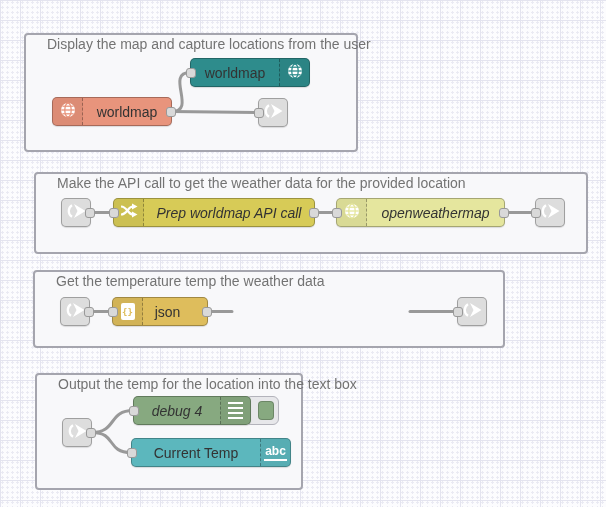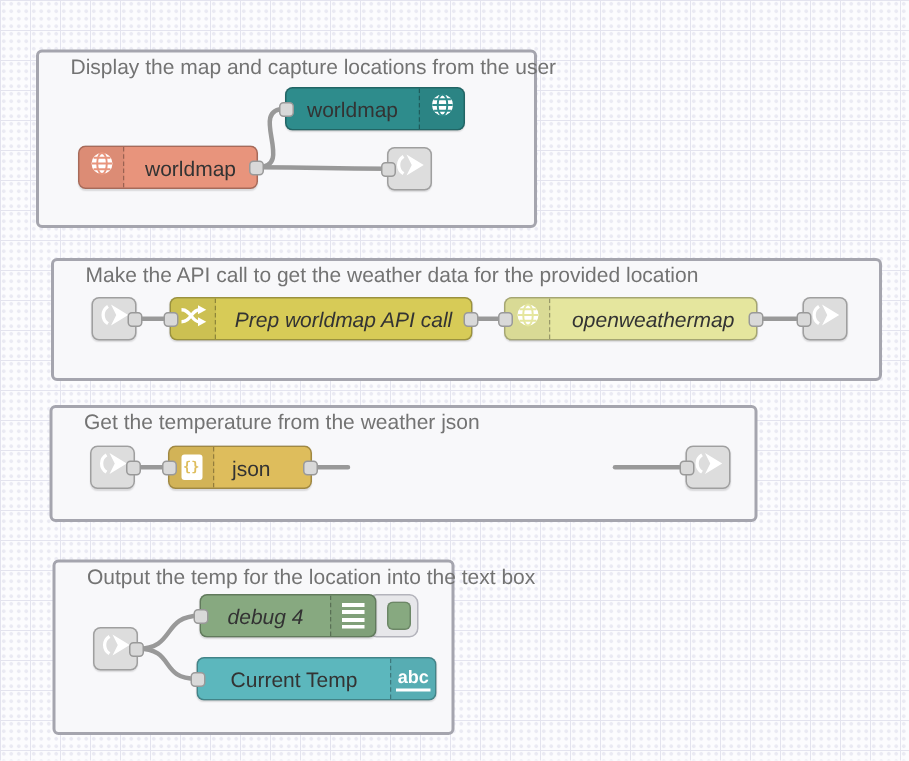--- a/index.html
+++ b/index.html
@@ -122,21 +122,21 @@
 <body>
 
 <div id="canvas">
     <div class="group" style="left: 24px; top: 33px; width: 334px; height: 119px;">
       <div class="group-title">Display the map and capture locations from the user</div>
     </div>
     <div class="group" style="left: 34px; top: 172px; width: 554px; height: 82px;">
       <div class="group-title">Make the API call to get the weather data for the provided location</div>
     </div>
     <div class="group" style="left: 33px; top: 270px; width: 472px; height: 78px;">
-      <div class="group-title">Get the temperature from the weather json</div>
+      <div class="group-title">Get the temperature temp the weather data</div>
     </div>
     <div class="group" style="left: 35px; top: 373px; width: 268px; height: 117px;">
       <div class="group-title">Output the temp for the location into the text box</div>
     </div>
     <svg id="wires" width="606" height="507">
       <path d="M 172 111.5 C 197 111.5, 165 72.5, 190 72.5" fill="none" stroke="#999999" stroke-width="3" stroke-linecap="round"></path>
       <path d="M 172 111.5 C 215 111.5, 215 112.5, 258 112.5" fill="none" stroke="#999999" stroke-width="3" stroke-linecap="round"></path>
       <path d="M 91 212.5 C 116 212.5, 88 212.5, 113 212.5" fill="none" stroke="#999999" stroke-width="3" stroke-linecap="round"></path>
       <path d="M 315 212.5 C 340 212.5, 311 212.5, 336 212.5" fill="none" stroke="#999999" stroke-width="3" stroke-linecap="round"></path>
       <path d="M 505 212.5 C 530 212.5, 510 212.5, 535 212.5" fill="none" stroke="#999999" stroke-width="3" stroke-linecap="round"></path>

